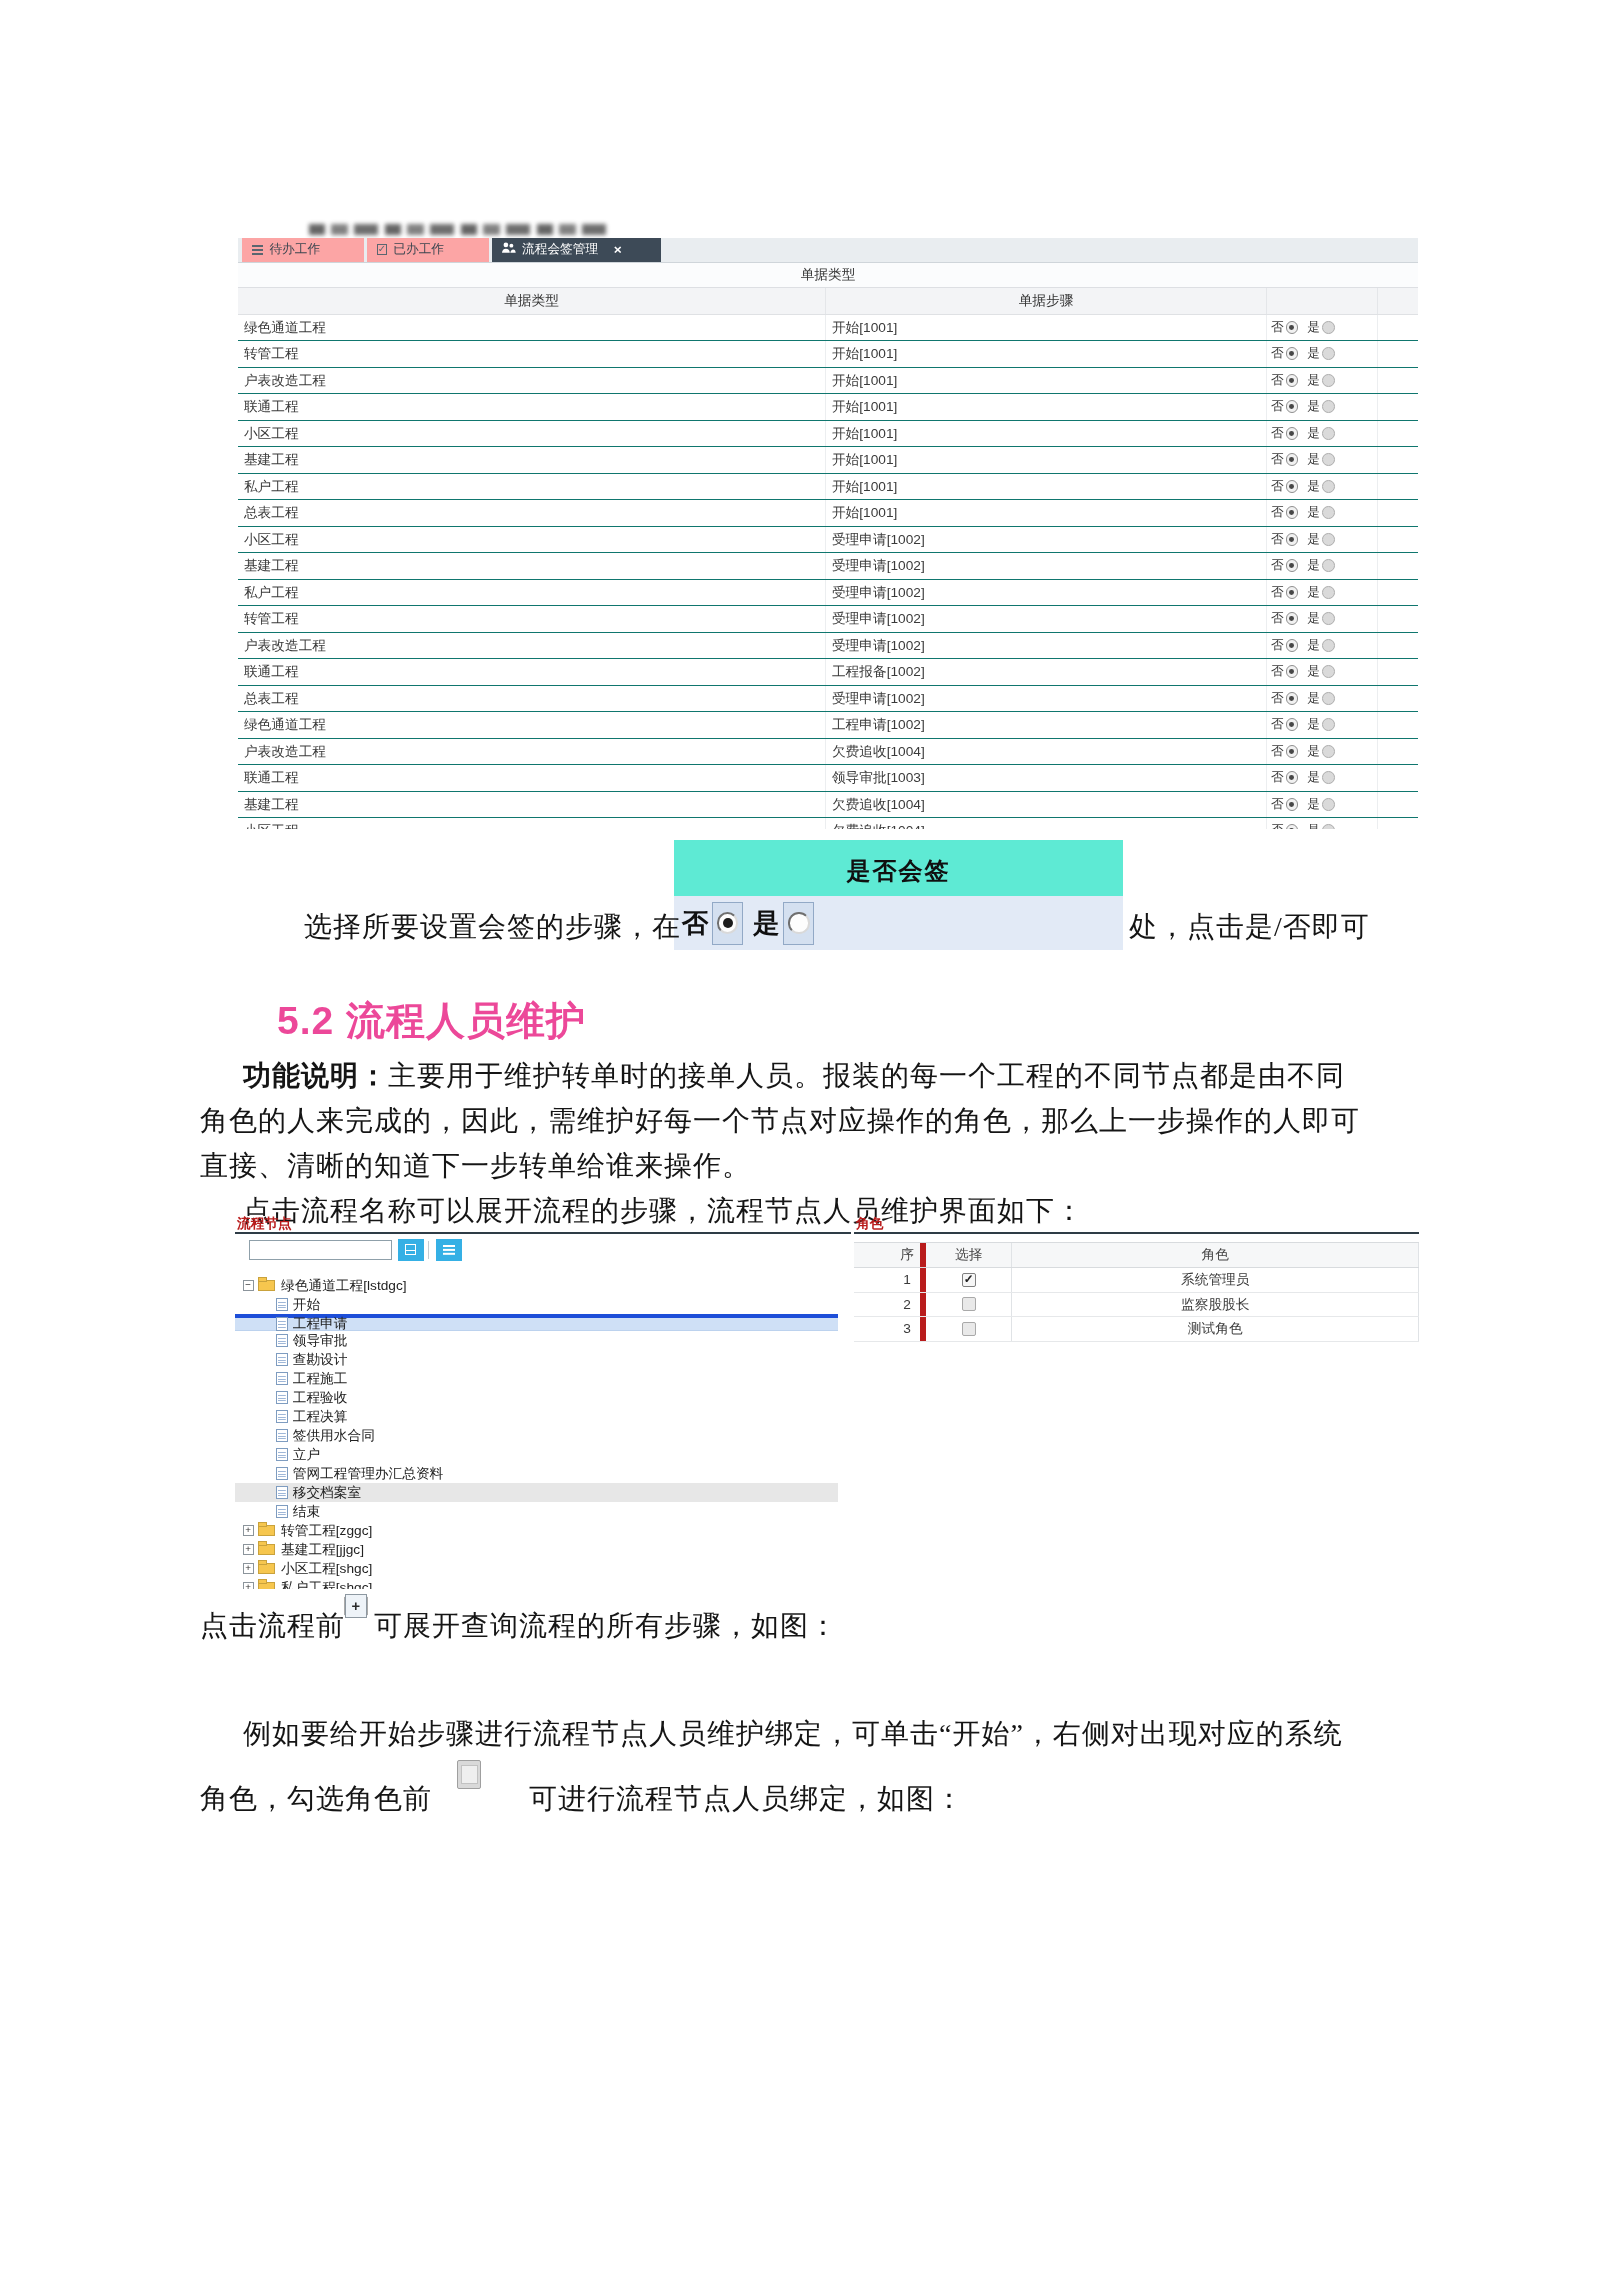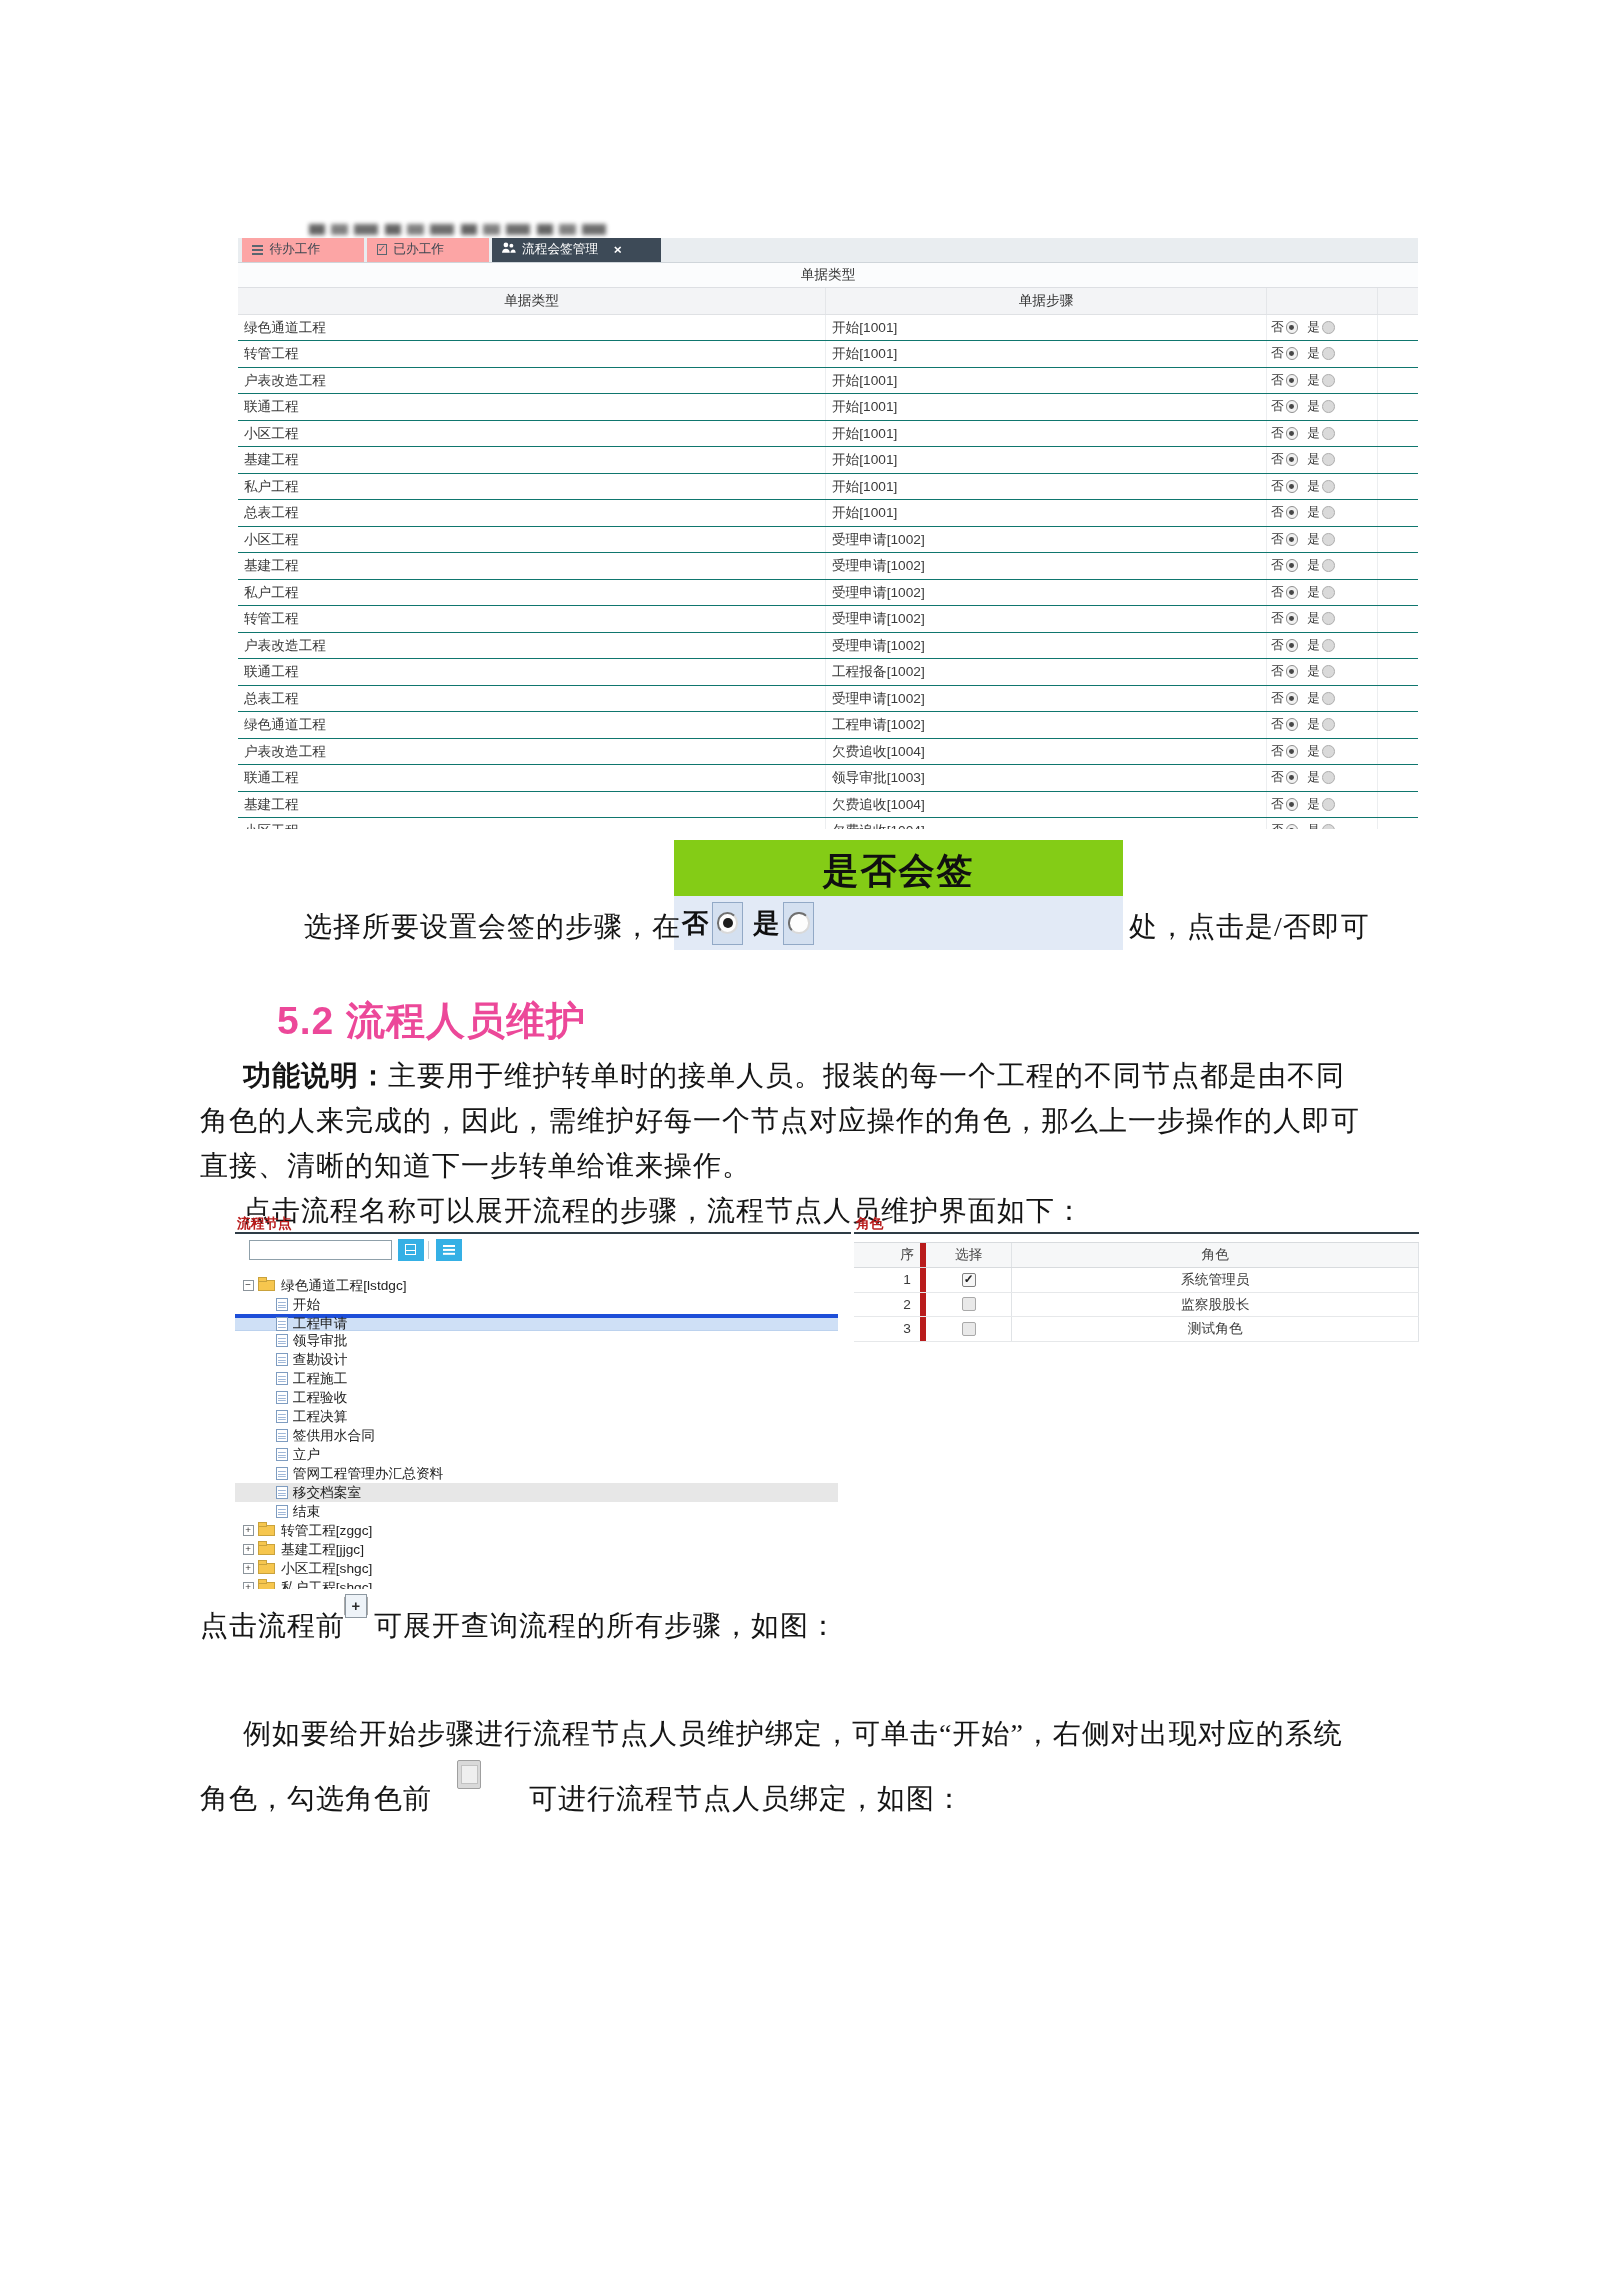--- a/index.html
+++ b/index.html
@@ -47,22 +47,22 @@
   .cl3{width:111px;border-left:1px solid #eceef0;display:flex;align-items:center;padding-left:3.9px;gap:2px;}
   .cl4{flex:1;border-left:1px solid #eceef0;}
   .rlbl{font-size:12.7px;}
   .rlbl.yes{margin-left:6.9px;}
   .radio{width:12.7px;height:12.7px;border-radius:50%;background:#dadada;border:1px solid #adadad;box-sizing:border-box;display:inline-block;}
   .radio.sel{background:#f1f1f1;border-color:#8f8f8f;position:relative;}
   .radio.sel::after{content:"";position:absolute;left:2.9px;top:2.9px;width:4.9px;height:4.9px;border-radius:50%;background:#474747;}
   
   .popup{position:absolute;left:674px;top:840px;width:449px;height:110px;}
   .popup-title{
-    height:56px;background:#84cc16;text-align:center;line-height:61px;
-    font-size:36px;font-weight:bold;color:#101010;letter-spacing:2px;
+    height:56px;background:#5eead4;text-align:center;line-height:61px;
+    font-size:24px;font-weight:bold;color:#101010;letter-spacing:2px;
   }
   .popup-band{height:54px;background:#e2eaf6;display:flex;align-items:center;padding-left:7.8px;gap:3.9px;}
   .popup-lbl{font-size:26.5px;font-weight:bold;color:#101010;}
   .wbox{width:31px;height:43px;background:#d4e0f0;border:1px solid #92a9c6;box-sizing:border-box;display:inline-flex;align-items:center;justify-content:center;margin-right:5.9px;}
   .wradio{width:21.6px;height:21.6px;border-radius:50%;background:#fdfdfd;border:2px solid;border-color:#6f6f6f #d9d9d9 #d9d9d9 #6f6f6f;box-sizing:border-box;position:relative;display:inline-block;}
   .wradio.sel::after{content:"";position:absolute;left:3.9px;top:3.9px;width:9.8px;height:9.8px;border-radius:50%;background:#1c1c1c;}
   
   .sec-heading{
     position:absolute;left:277px;top:994px;font-family:"Liberation Sans",sans-serif;
     font-size:39px;font-weight:bold;color:#ec4899;white-space:nowrap;letter-spacing:1px;

